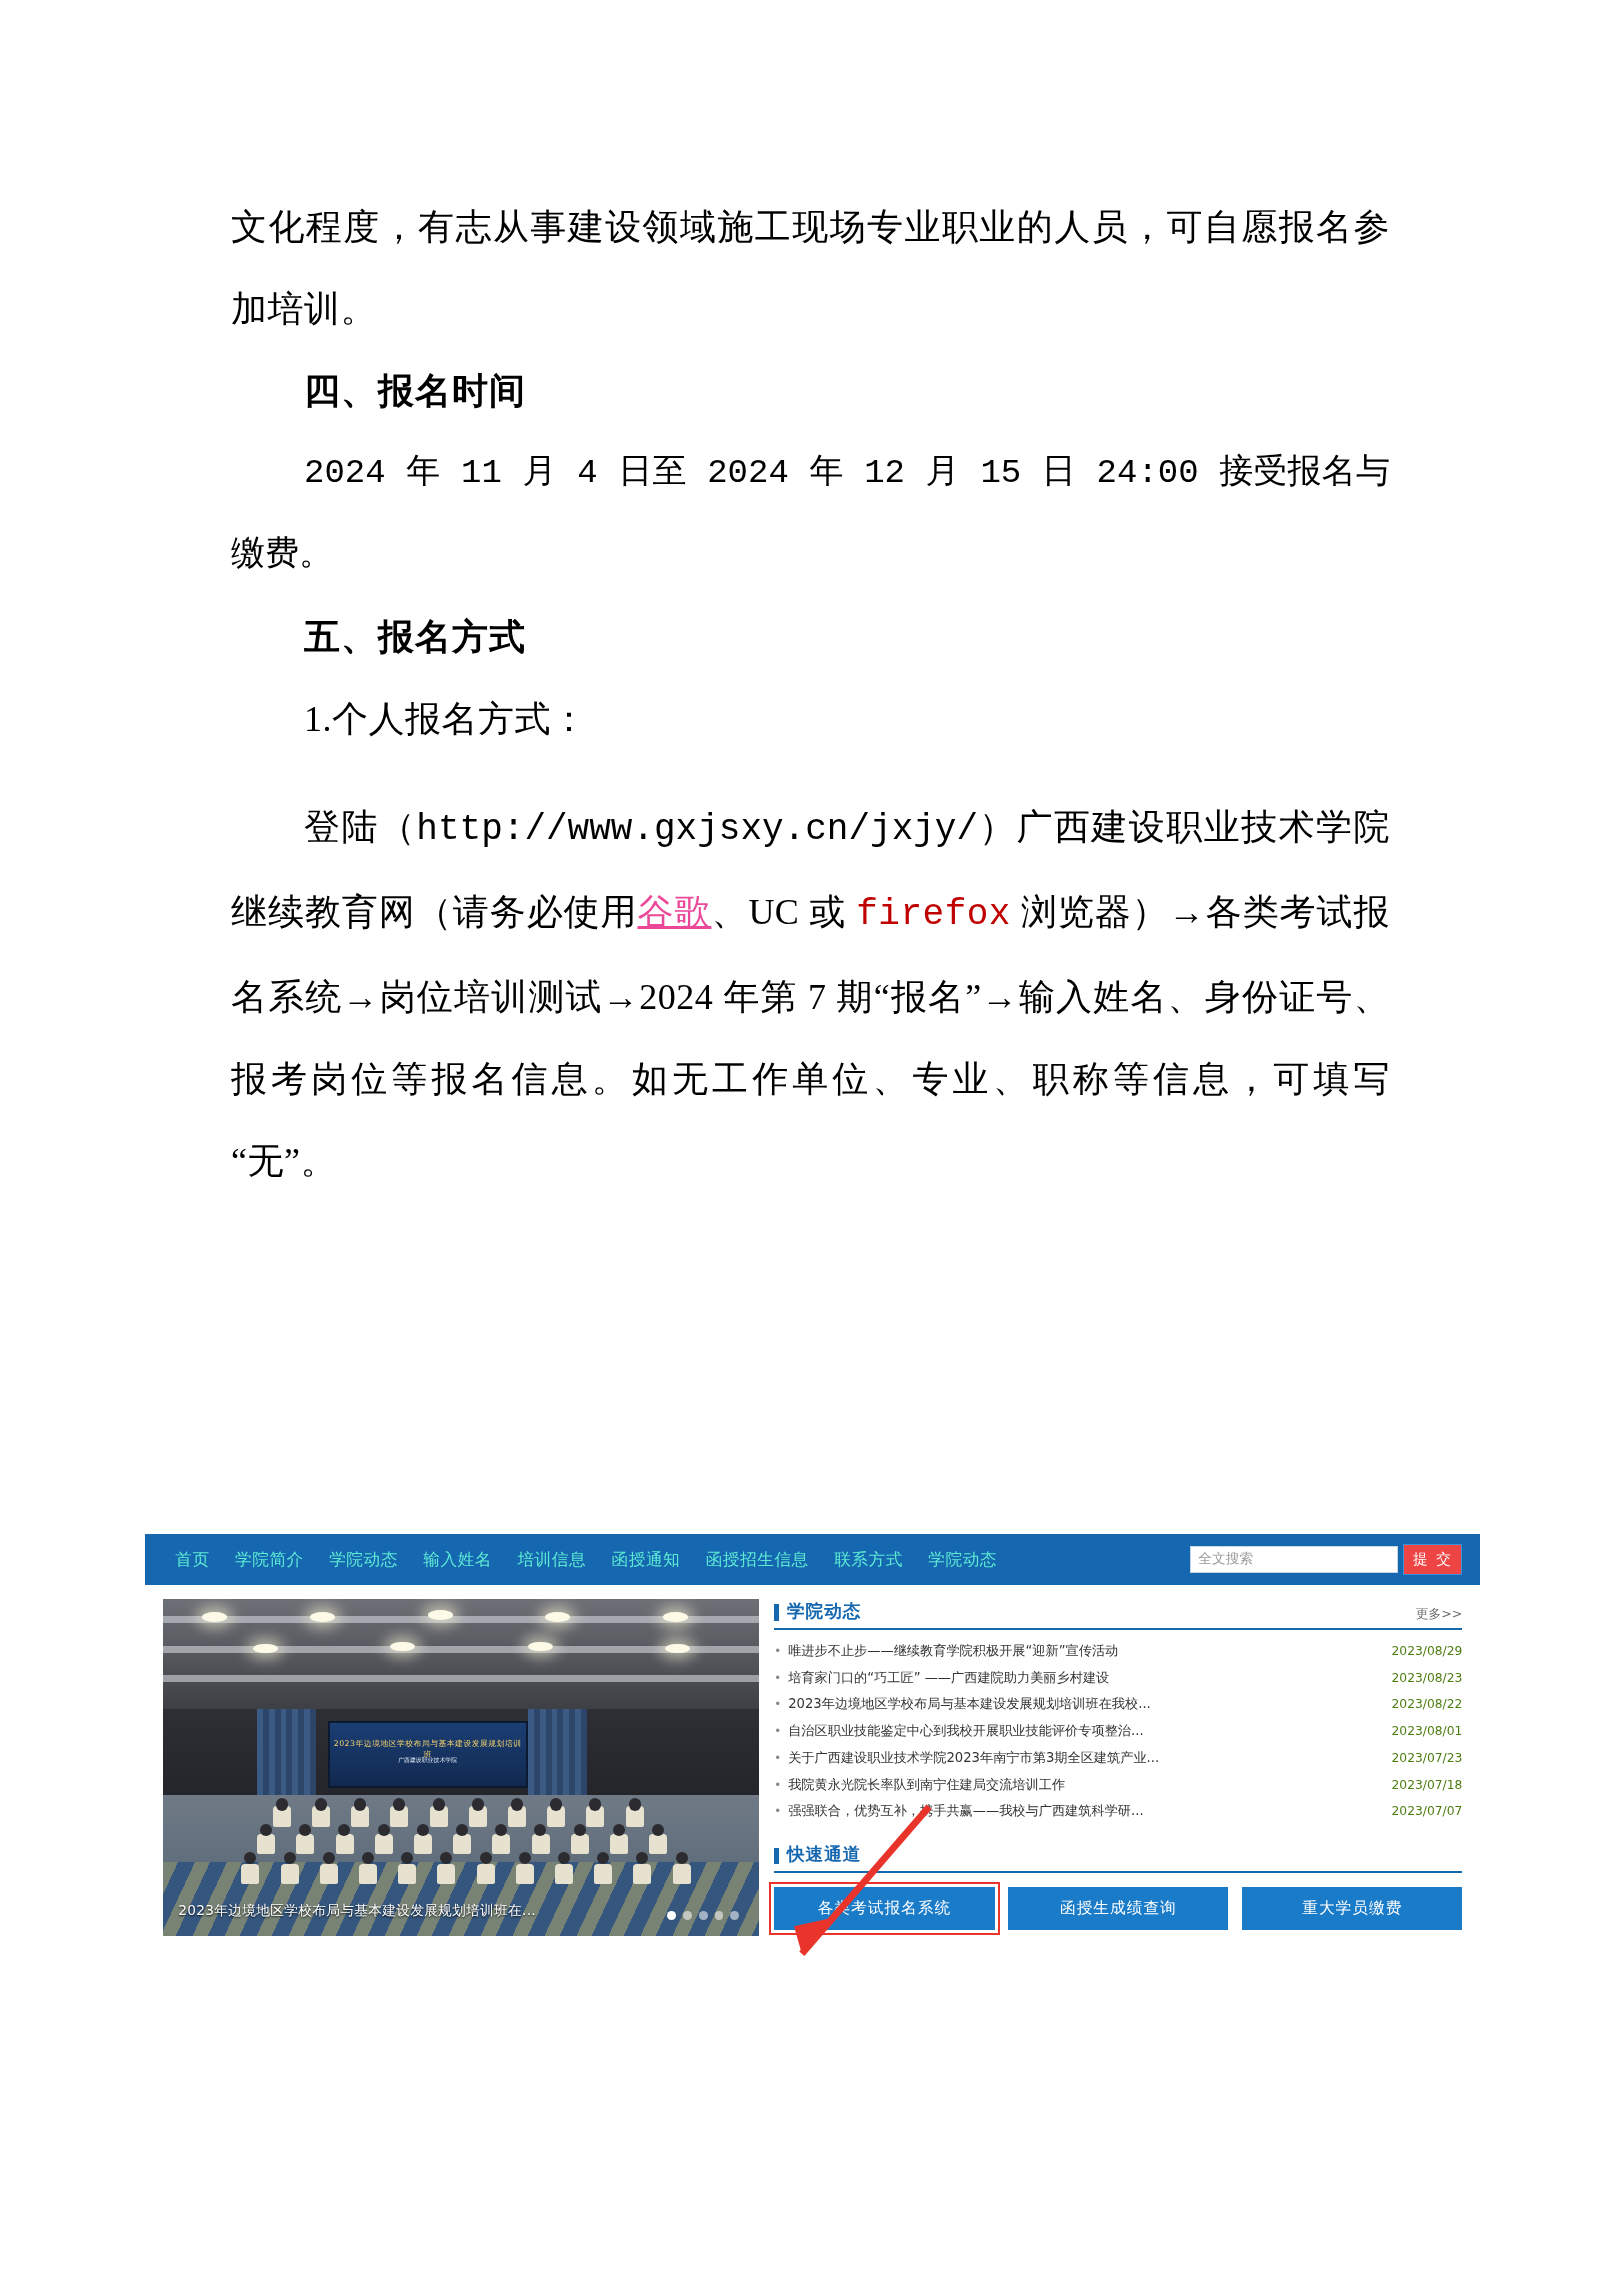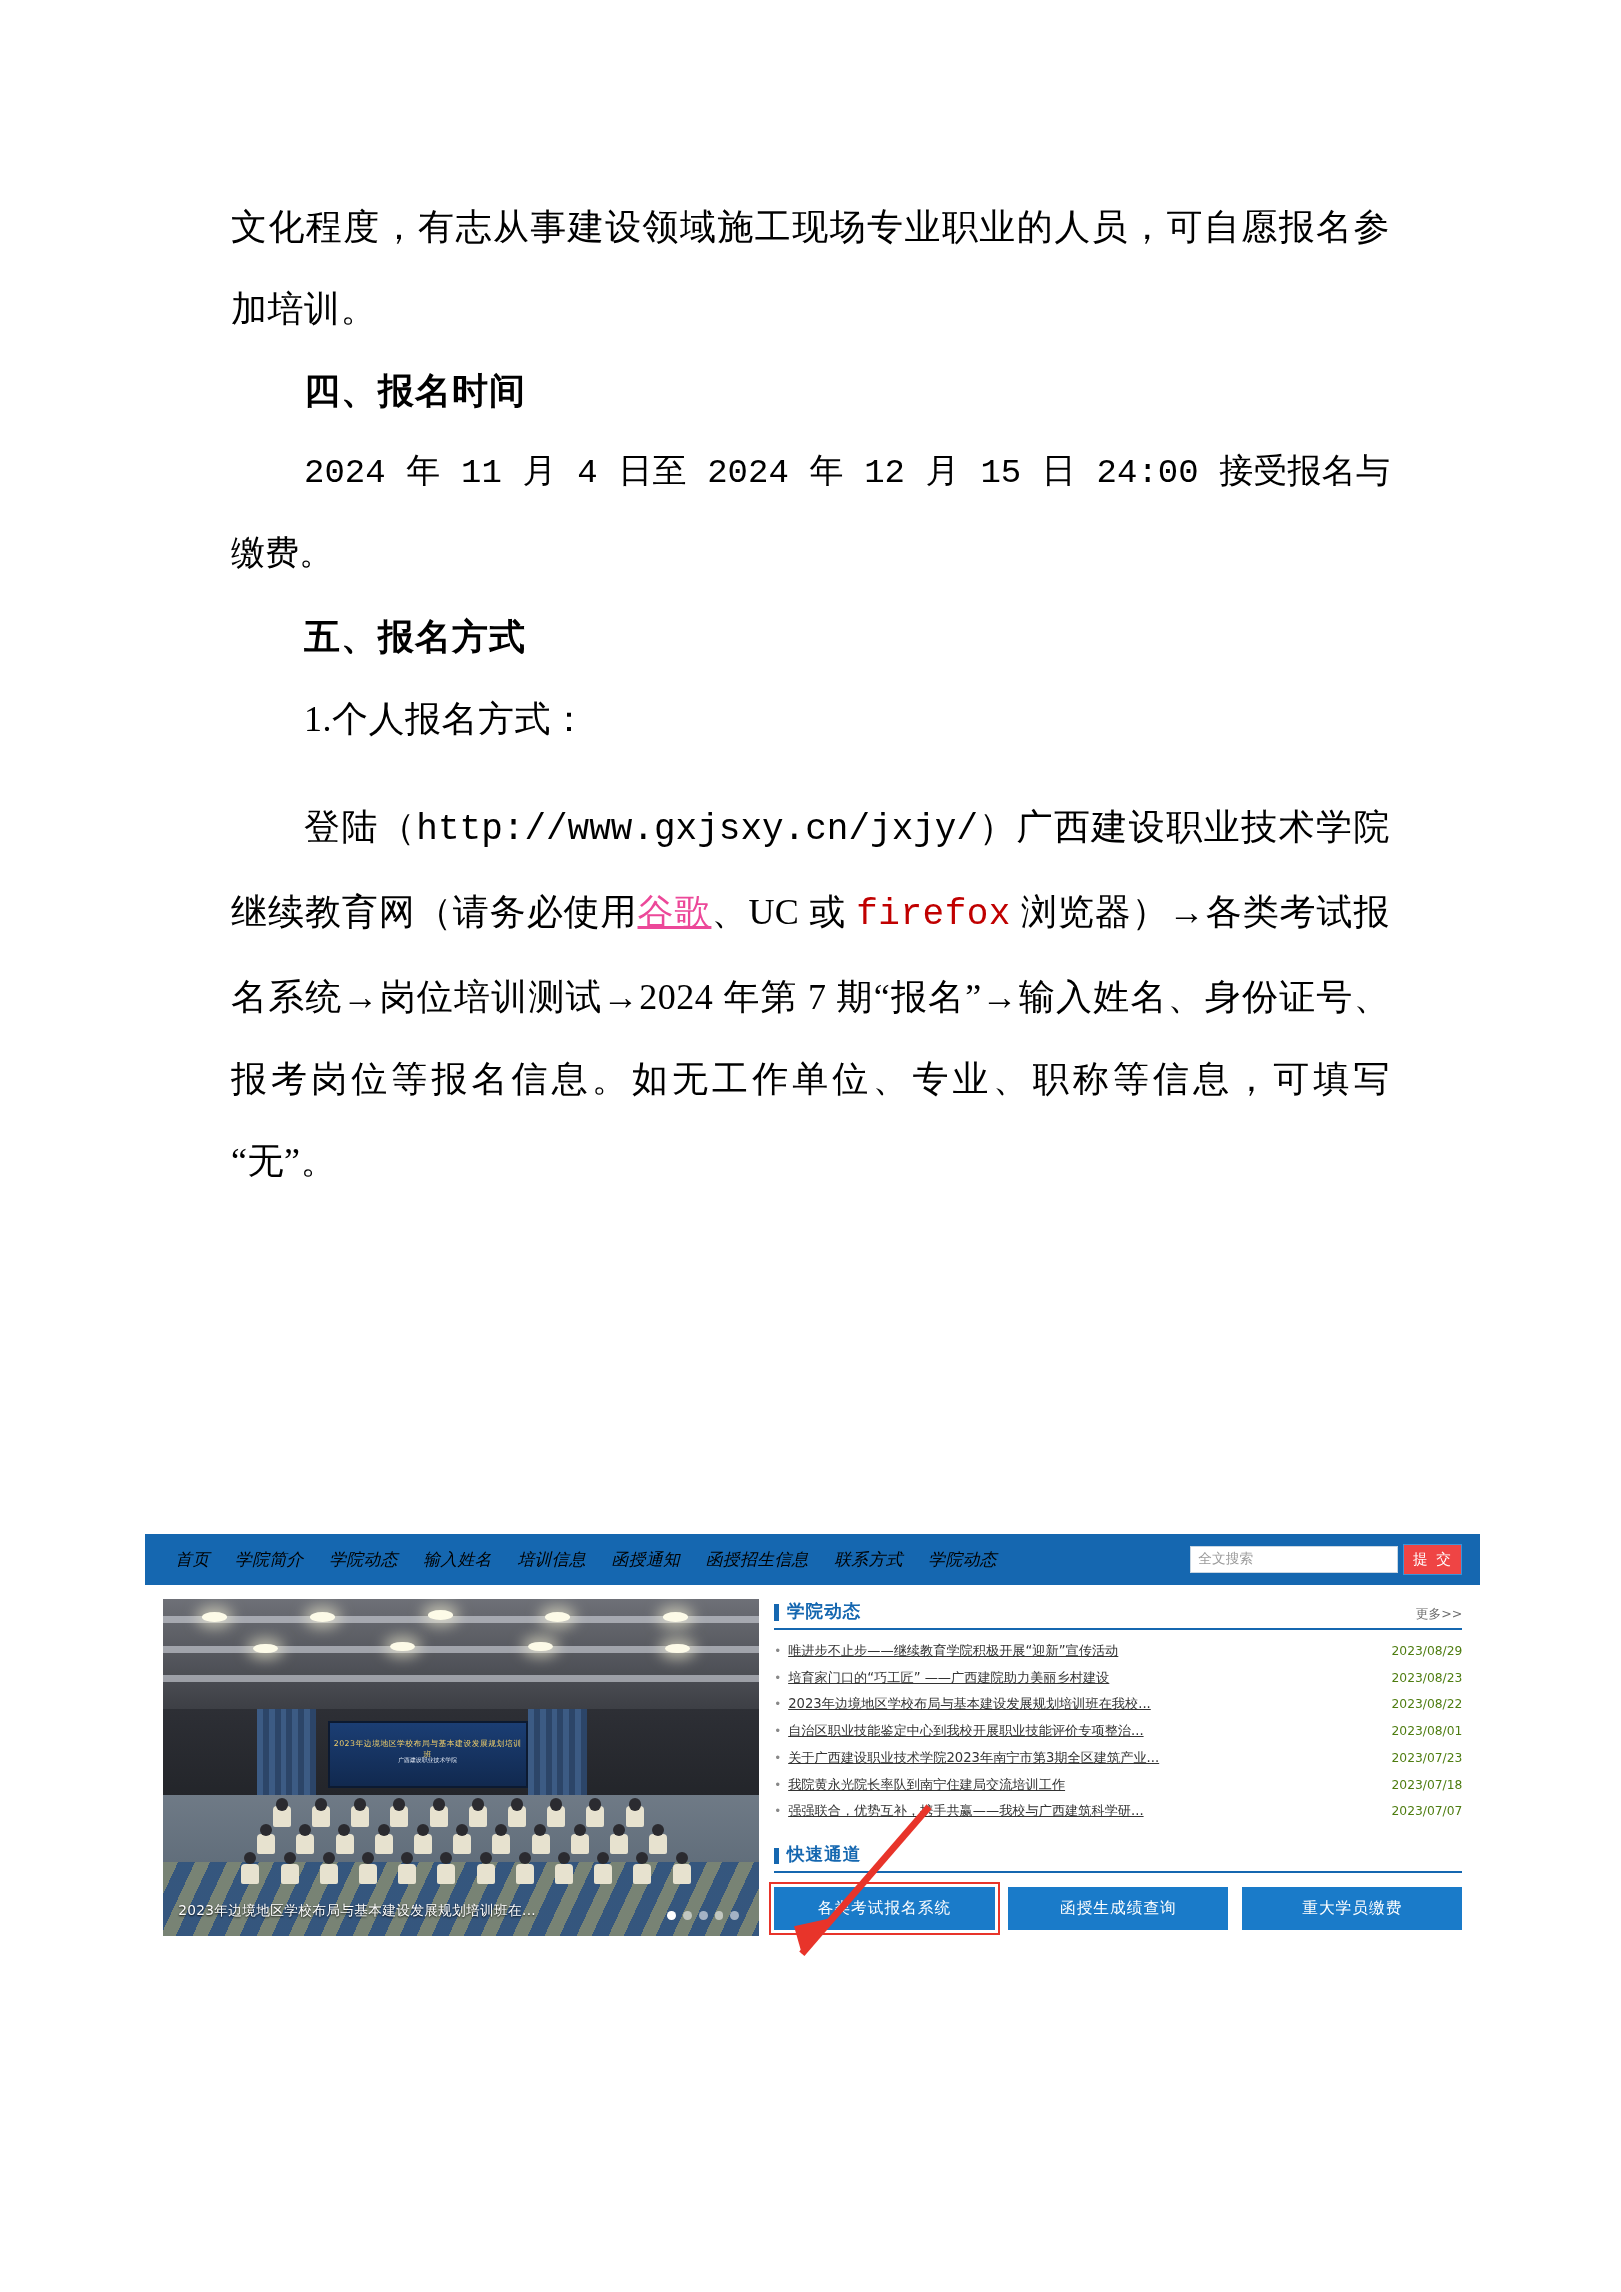--- a/index.html
+++ b/index.html
@@ -70,25 +70,24 @@
     height: 51px;
     background: #1567b0;
     display: flex;
     align-items: center;
     padding: 0 17.6px;
     gap: 0;
     color: #fff;
   }
   .shot-nav .navitem {
     font-size: 16.7px;
-    color: #000000;
+    color: #5eead4;
     padding: 0 12.7px;
     white-space: nowrap;
     letter-spacing: 0.5px;
-    font-style: italic;
   }
   .shot-nav .spacer { flex: 1; }
   .searchbox {
     width: 208px;
     height: 27.4px;
     background: #ffffff;
     border: 1px solid #c8d6e2;
     display: flex;
     align-items: center;
     padding-left: 7.8px;
@@ -218,21 +217,20 @@
   .news-row {
     display: flex; align-items: center; font-size: 13.2px; color: #333;
     padding: 4.4px 0;
   }
   .news-row .bullet {
     color: #888; margin-right: 6.9px; font-size: 11.8px;
   }
   .news-row .txt {
     flex: 1 1 auto; white-space: nowrap; overflow: hidden; text-overflow: ellipsis;
     padding-right: 9.8px;
-    text-decoration: underline;
   }
   .news-row .date {
     flex: 0 0 auto; color: #4d7c0f; font-size: 12.3px;
   }
   .quick-head { margin-top: 17.6px; }
   .quick-row {
     display: flex; gap: 13.7px; margin-top: 13.7px;
   }
   .qbtn {
     flex: 1 1 0;

